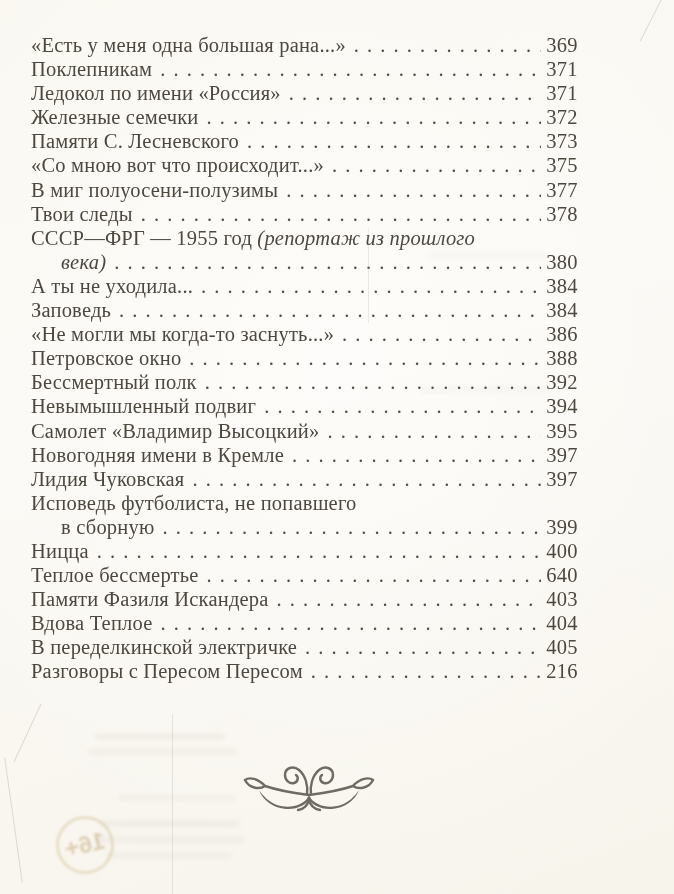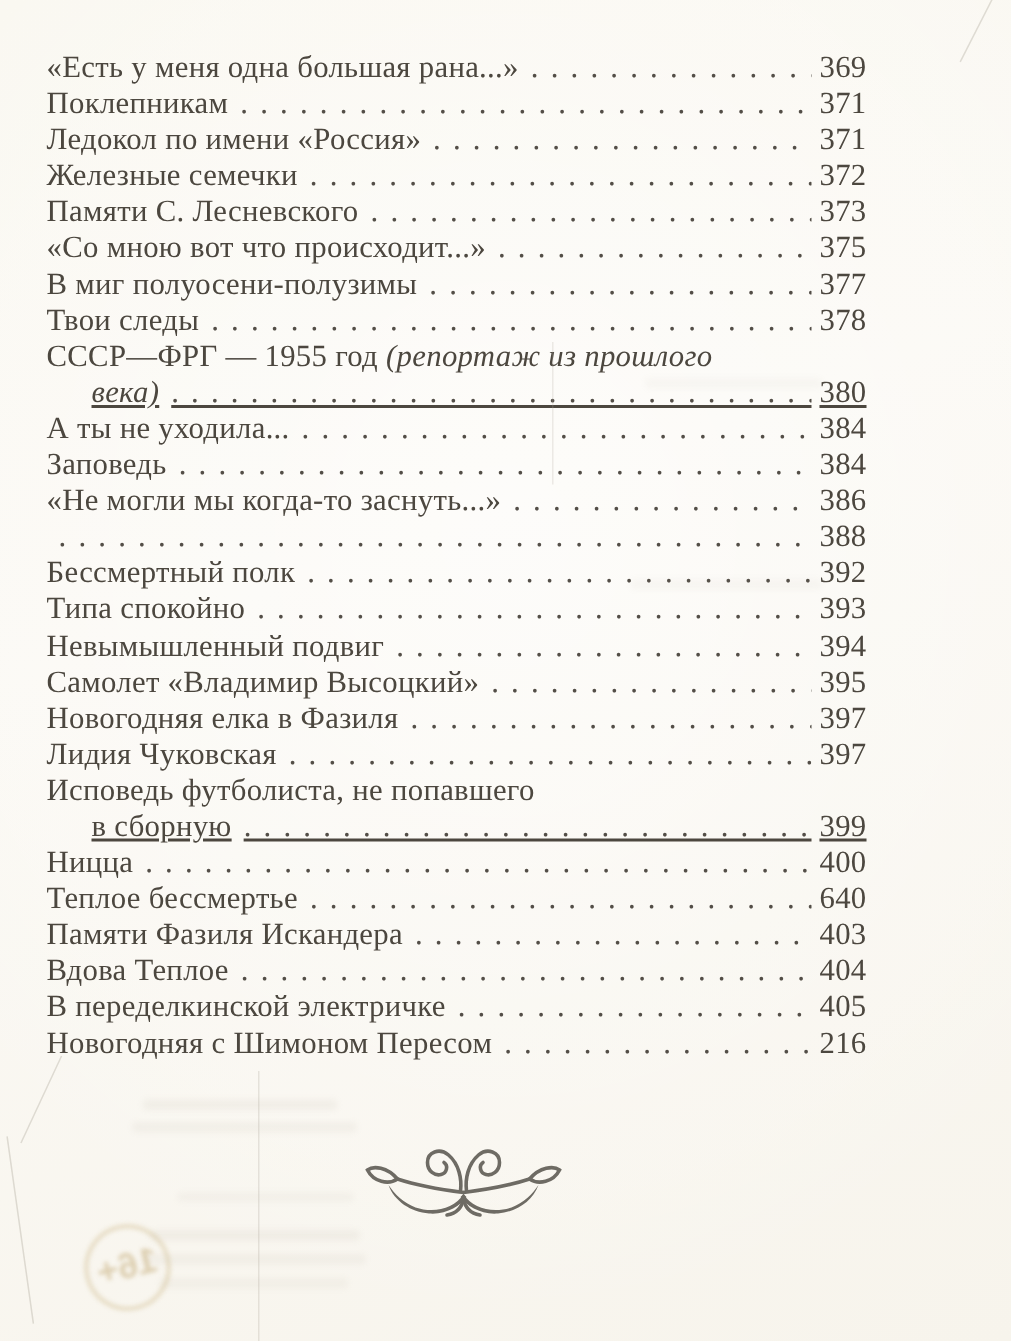--- a/index.html
+++ b/index.html
@@ -15,21 +15,21 @@
       linear-gradient(160deg, #faf8f1 0%, #fbf9f4 40%, #f7f4ec 100%);
   }
   
   .toc{
     position:absolute;left:31px;top:33px;width:549px;
     color:#4c473f;font-size:20.5px;letter-spacing:.2px;
   }
   .row{height:24.1px;line-height:24.1px;display:flex;align-items:baseline;white-space:nowrap;}
   .row .t{white-space:pre;}
   .row .it{font-style:italic;text-align:center;}
-  .row.cont{padding-left:30px;text-decoration:underline;}
+  .row.cont{padding-left:30px;}
   .leader{flex:1;overflow:hidden;text-align:right;margin:0 3px 0 8px;color:#534e47;}
   .leader::after{
     content:". . . . . . . . . . . . . . . . . . . . . . . . . . . . . . . . . . . . . . . . . . . . . . . . . . . . . . . . . . . . . . . . . . . .";
     letter-spacing:1.5px;
   }
   .pg{min-width:36px;text-align:center;}
   
   .ornament{position:absolute;left:241px;top:758px;width:136px;height:58px;}
   
   .crease{position:absolute;background:rgba(176,170,158,.38);width:1px;}
@@ -112,45 +112,41 @@
         <span class="t">Заповедь</span>
         <span class="leader"></span>
         <span class="pg">384</span>
       </div>
       <div class="row">
         <span class="t">«Не могли мы когда-то заснуть...»</span>
         <span class="leader"></span>
         <span class="pg">386</span>
       </div>
       <div class="row">
+        <span class="t">Петровское окно</span>
         <span class="leader"></span>
         <span class="pg">388</span>
       </div>
       <div class="row">
         <span class="t">Бессмертный полк</span>
         <span class="leader"></span>
         <span class="pg">392</span>
       </div>
       <div class="row">
-        <span class="t">Типа спокойно</span>
-        <span class="leader"></span>
-        <span class="pg">393</span>
-      </div>
-      <div class="row">
         <span class="t">Невымышленный подвиг</span>
         <span class="leader"></span>
         <span class="pg">394</span>
       </div>
       <div class="row">
         <span class="t">Самолет «Владимир Высоцкий»</span>
         <span class="leader"></span>
         <span class="pg">395</span>
       </div>
       <div class="row">
-        <span class="t">Новогодняя елка в Фазиля</span>
+        <span class="t">Новогодняя имени в Кремле</span>
         <span class="leader"></span>
         <span class="pg">397</span>
       </div>
       <div class="row">
         <span class="t">Лидия Чуковская</span>
         <span class="leader"></span>
         <span class="pg">397</span>
       </div>
       <div class="row head">
         <span class="t">Исповедь футболиста, не попавшего</span>
@@ -179,21 +175,21 @@
         <span class="t">Вдова Теплое</span>
         <span class="leader"></span>
         <span class="pg">404</span>
       </div>
       <div class="row">
         <span class="t">В переделкинской электричке</span>
         <span class="leader"></span>
         <span class="pg">405</span>
       </div>
       <div class="row">
-        <span class="t">Новогодняя с Шимоном Пересом</span>
+        <span class="t">Разговоры с Пересом Пересом</span>
         <span class="leader"></span>
         <span class="pg">216</span>
       </div>
     </div>
 
   <svg class="ornament" viewBox="0 0 136 58" xmlns="http://www.w3.org/2000/svg">
     <g id="halfFlourish" stroke="#6e6b64" fill="none" stroke-width="2.4" stroke-linecap="round">
 
       <path d="M70,36 C69,28 71,18 78,12 C84,7 92,10 92,17 C92,23 87,26 83,25 C79,24 78,19 81,17"></path>
 

